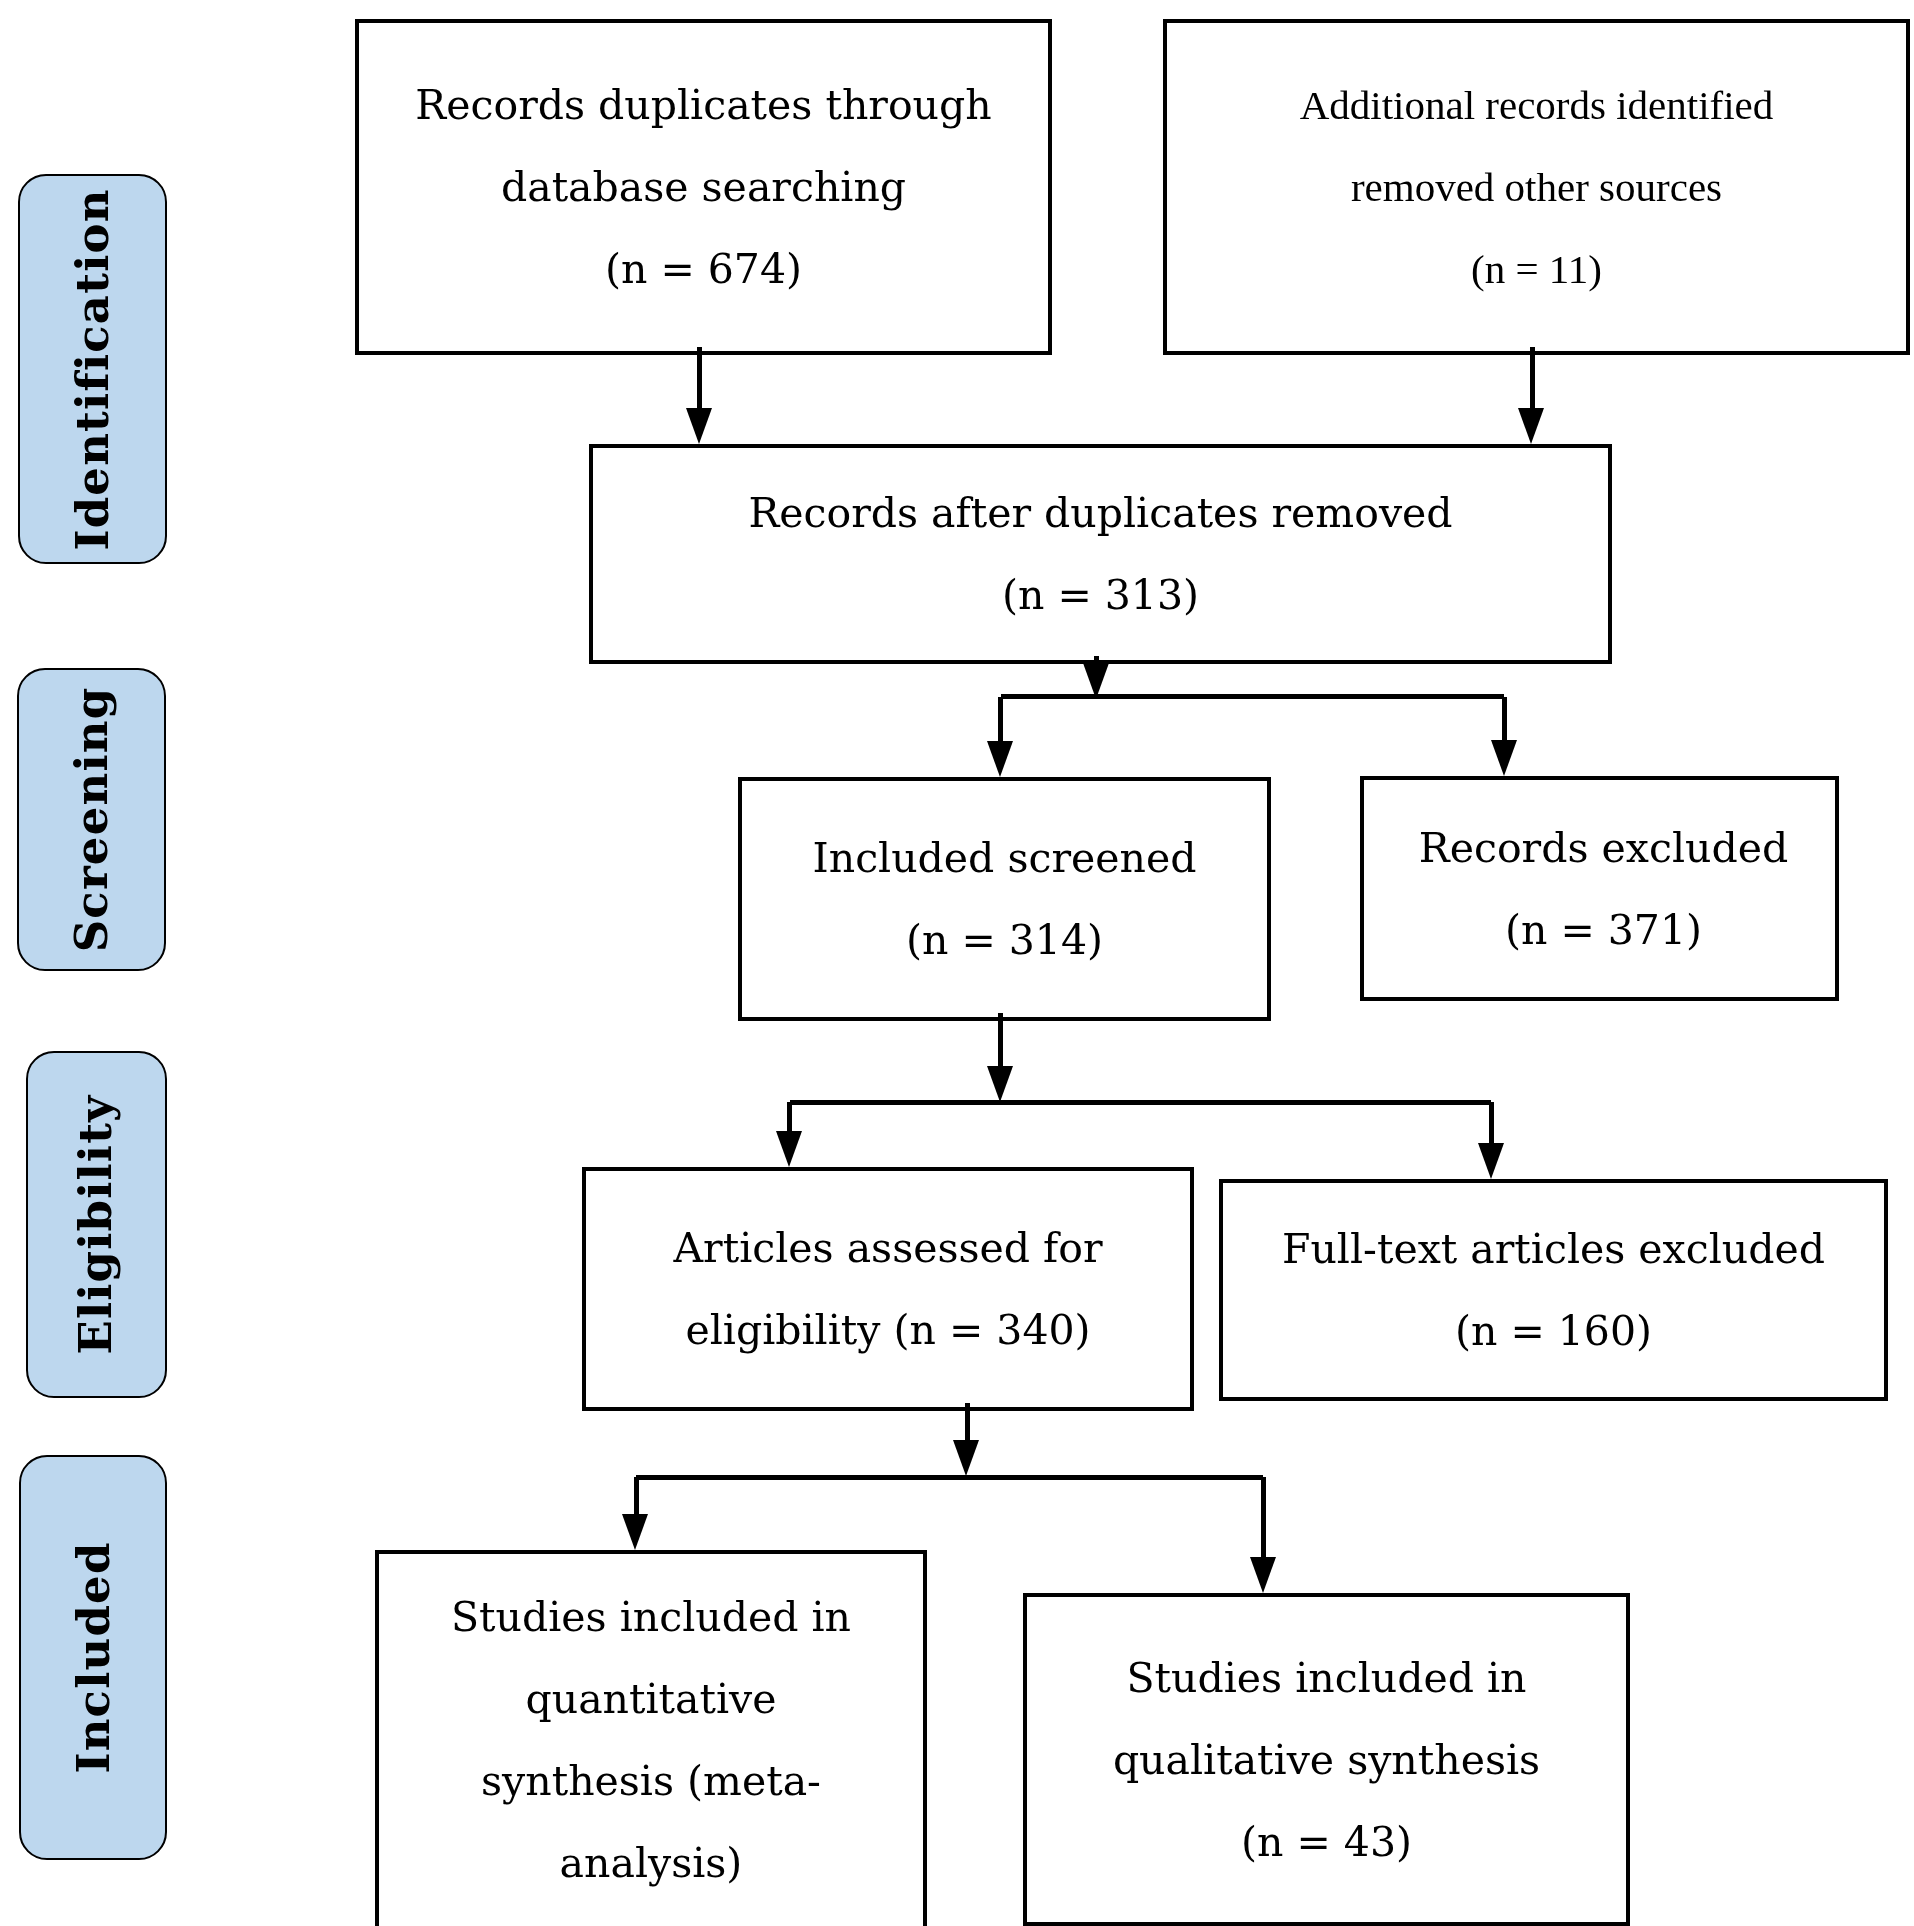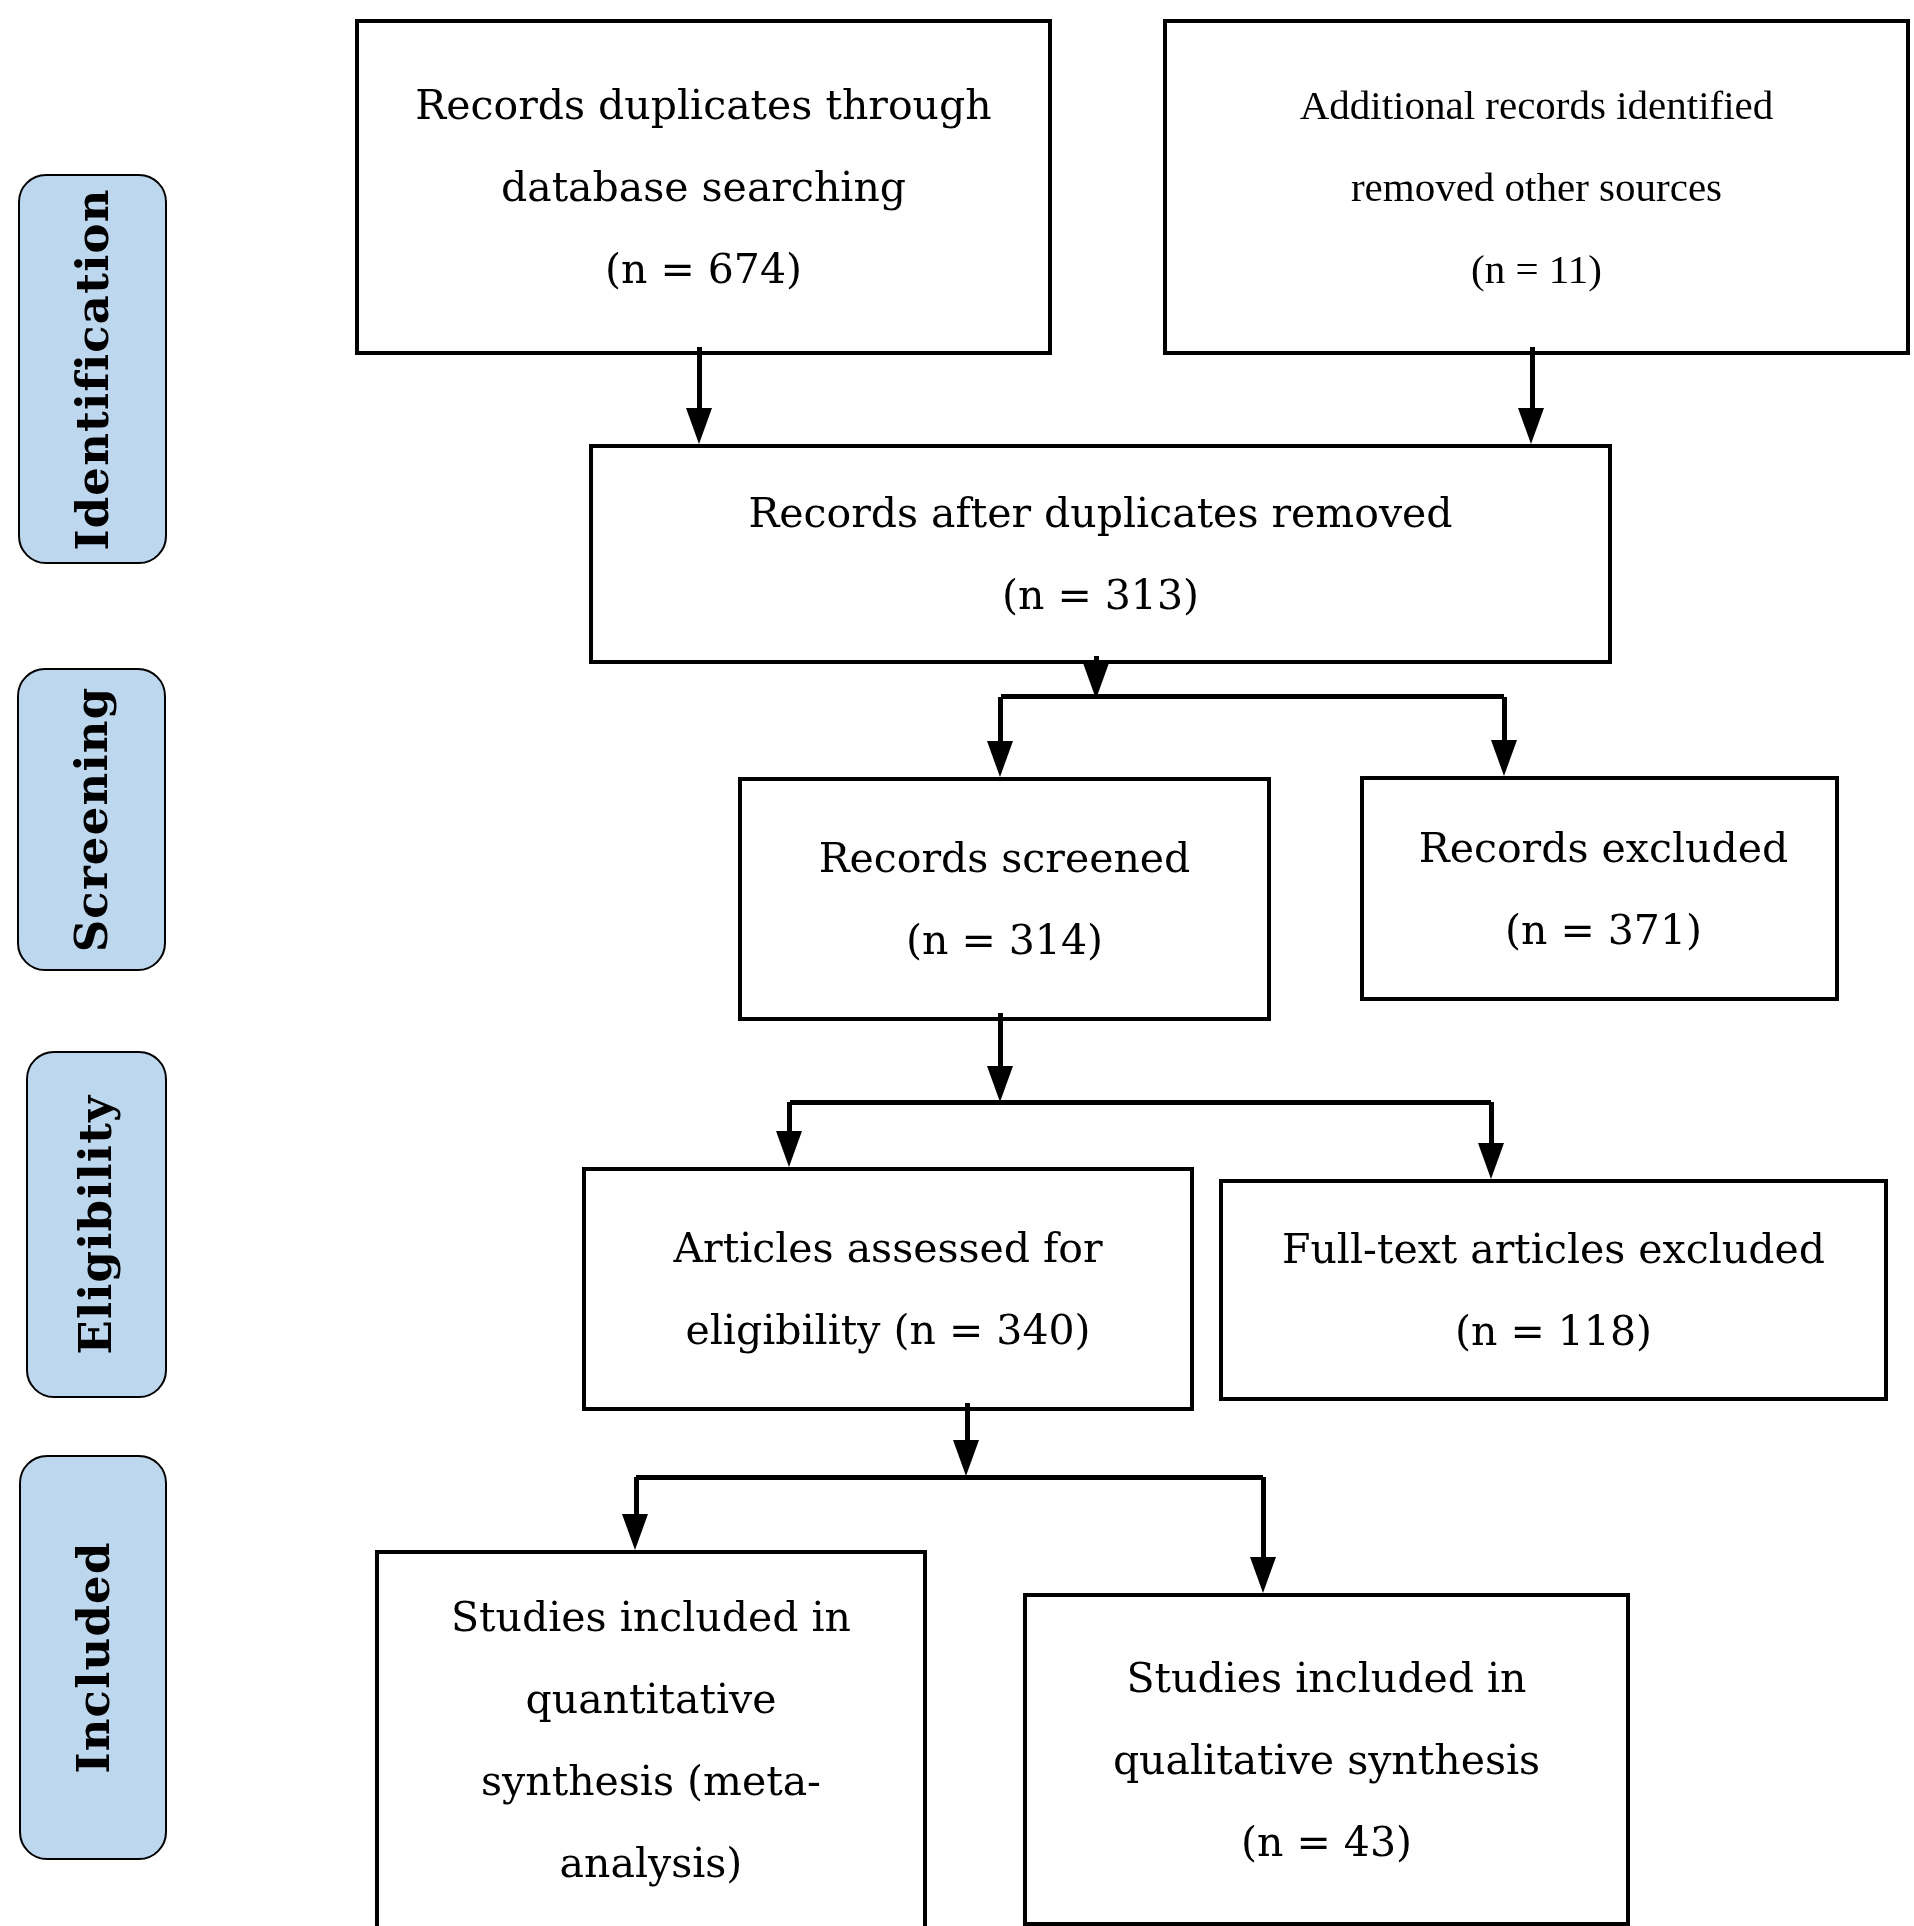--- a/index.html
+++ b/index.html
@@ -54,37 +54,37 @@
     <div class="line">removed other sources</div>
     <div class="line">(n = 11)</div>
   </div>
 
   <div class="fbox" style="left:589px;top:444px;width:1015px;height:212px;">
     <div class="line">Records after duplicates removed</div>
     <div class="line">(n = 313)</div>
   </div>
 
   <div class="fbox" style="left:738px;top:777px;width:525px;height:236px;">
-    <div class="line">Records screened</div>
+    <div class="line">Included screened</div>
     <div class="line">(n = 314)</div>
   </div>
 
   <div class="fbox" style="left:1360px;top:776px;width:463px;height:217px;padding-left:8px;">
     <div class="line">Records excluded</div>
     <div class="line">(n = 371)</div>
   </div>
 
   <div class="fbox" style="left:582px;top:1167px;width:604px;height:236px;">
     <div class="line">Articles assessed for</div>
     <div class="line">eligibility (n = 340)</div>
   </div>
 
   <div class="fbox" style="left:1219px;top:1179px;width:661px;height:214px;text-align:right;">
     <div class="line">Full-text articles excluded</div>
-    <div class="line">(n = 118)</div>
+    <div class="line">(n = 160)</div>
   </div>
 
   <div class="fbox" style="left:375px;top:1550px;width:544px;height:372px;">
     <div class="line">Studies included in</div>
     <div class="line">quantitative</div>
     <div class="line">synthesis (meta-</div>
     <div class="line">analysis)</div>
   </div>
 
   <div class="fbox" style="left:1023px;top:1593px;width:599px;height:325px;">

